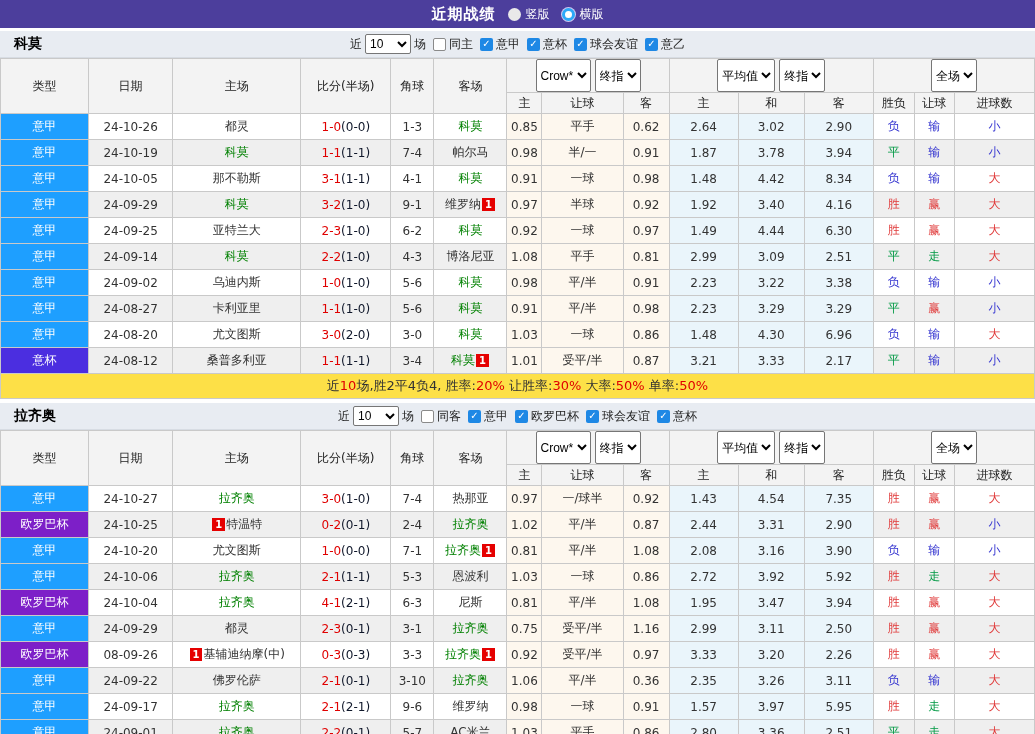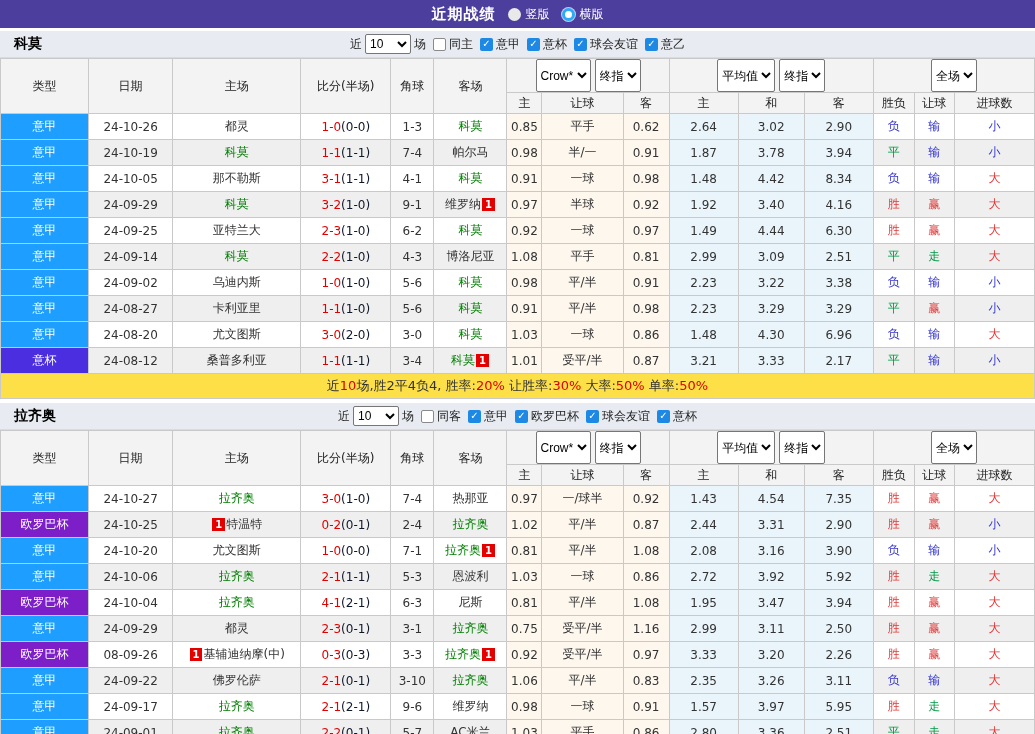--- a/index.html
+++ b/index.html
@@ -480,21 +480,21 @@
           </tr>
           <tr class="data">
             <td class="league" style="background: rgb(30, 159, 255);">意甲</td>
             <td>24-09-22</td>
             <td><span>佛罗伦萨</span></td>
             <td><span class="ft">2-1</span><span class="ht">(0-1)</span></td>
             <td>3-10</td>
             <td><span class="tgreen">拉齐奥</span></td>
             <td class="cream">1.06</td>
             <td class="cream">平/半</td>
-            <td class="cream">0.83</td>
+            <td class="cream">0.36</td>
             <td class="lblue">2.35</td>
             <td class="lblue">3.26</td>
             <td class="lblue">3.11</td>
             <td><span class="c-b">负</span></td>
             <td><span class="c-b">输</span></td>
             <td><span class="c-r">大</span></td>
           </tr>
           <tr class="data">
             <td class="league" style="background: rgb(30, 159, 255);">意甲</td>
             <td>24-09-17</td>

